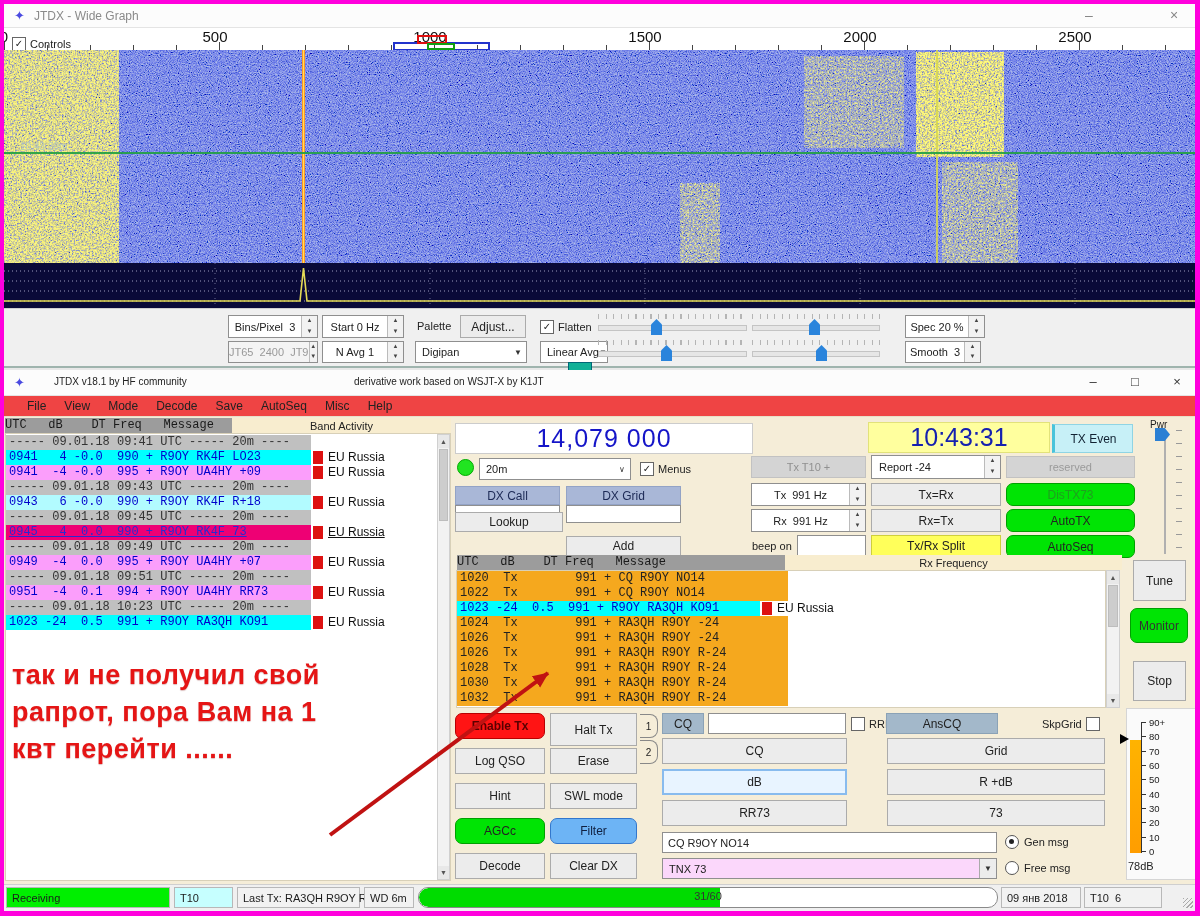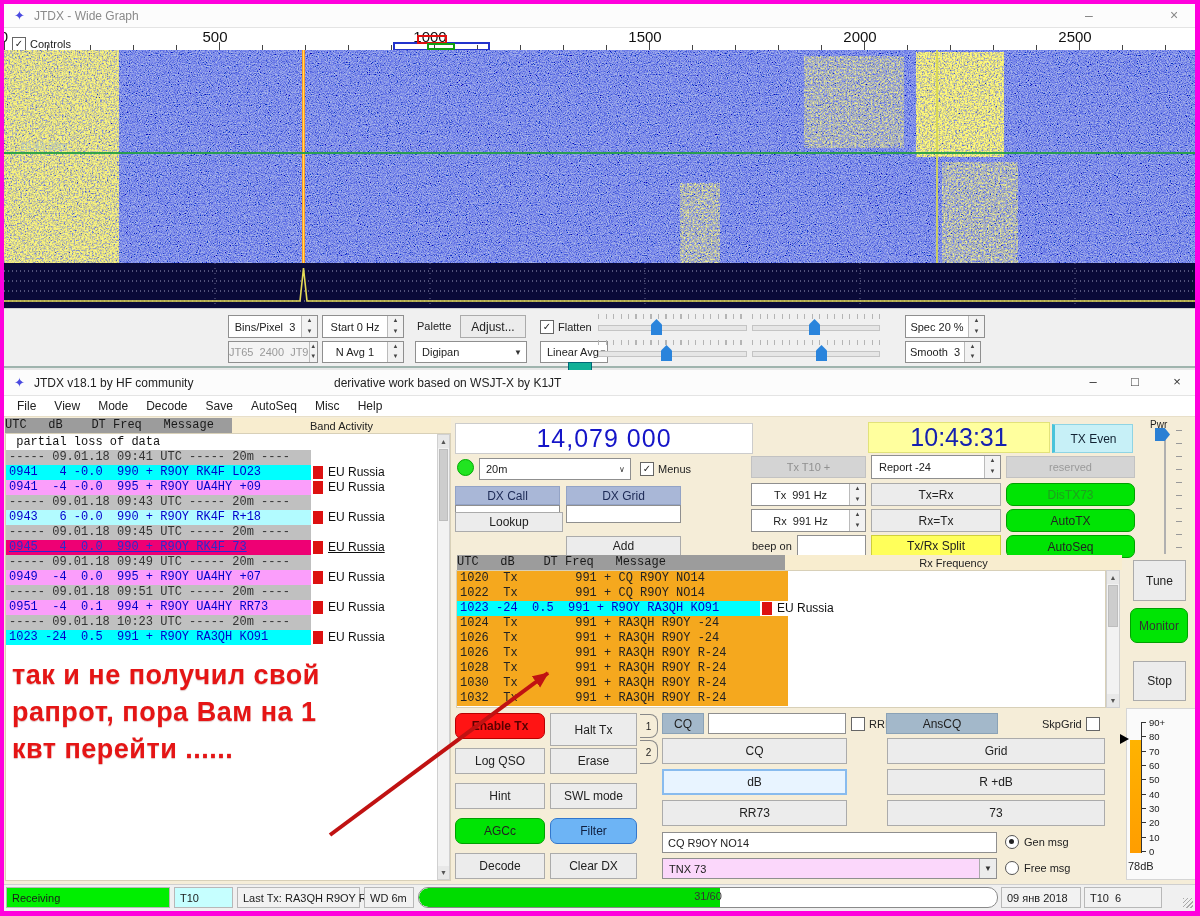--- a/index.html
+++ b/index.html
@@ -4,21 +4,21 @@
 <style>
   html,body{margin:0;padding:0;background:#fff;}
   #screen{position:relative;width:1200px;height:916px;overflow:hidden;background:#e8e8e8;
           font-family:"Liberation Sans",sans-serif;-webkit-font-smoothing:antialiased;}
   .abs{position:absolute;box-sizing:border-box;}
   .edge{background:#ff00dd;z-index:99;}
   
   .titlebar{background:#fcfcfc;border-bottom:1px solid #e4e4e4;}
   .wtitle{font-size:12px;color:#8a8a8a;}
   .wbtn{font-size:14px;color:#888;text-align:center;}
-  .mtitle{font-size:12px;color:#222;}
+  .mtitle{font-size:10px;color:#222;margin-left:20px;}
   .mbtn{font-size:13px;color:#333;text-align:center;}
   .staricon{font-size:13px;color:#4a4ae0;}
   
   .scalebar{background:#ffffff;}
   .tick{position:absolute;background:#444;width:1px;}
   .scalenum{position:absolute;font-size:15px;color:#111;text-align:center;width:44px;}
   .mark{position:absolute;background:transparent;}
   
   .spin{display:flex;align-items:stretch;background:#fff;border:1px solid #8f8f8f;font-size:11px;color:#222;}
   .spin .txt{flex:1;display:flex;align-items:center;justify-content:center;white-space:pre;}
@@ -266,38 +266,35 @@
 
   <div class="abs" style="left:4px;top:370px;width:1192px;height:541px;background:#f5edd8;"></div>
   <div class="abs titlebar" style="left:4px;top:370px;width:1192px;height:26px;">
     <span class="abs staricon" style="left:10px;top:5px;">✦</span>
     <span class="abs mtitle" style="left:30px;top:6px;">JTDX v18.1  by HF community</span>
     <span class="abs mtitle" style="left:330px;top:6px;">derivative work based on WSJT-X by K1JT</span>
     <span class="abs mbtn" style="left:1078px;top:4px;width:22px;">–</span>
     <span class="abs mbtn" style="left:1120px;top:4px;width:22px;">□</span>
     <span class="abs mbtn" style="left:1162px;top:4px;width:22px;">×</span>
   </div>
-  <div id="menu-bar" class="abs" style="left:4px;top:396px;width:1192px;height:21px;background:#ffffff;border-bottom:1px solid #e8dfc8;display:flex;align-items:center;padding-left:4px;">
+  <div id="menu-bar" class="abs" style="left:4px;top:396px;width:1192px;height:21px;background:#ef4444;border-bottom:1px solid #e8dfc8;display:flex;align-items:center;padding-left:14px;">
       <span class="menuitem">File</span>
       <span class="menuitem">View</span>
       <span class="menuitem">Mode</span>
       <span class="menuitem">Decode</span>
       <span class="menuitem">Save</span>
       <span class="menuitem">AutoSeq</span>
       <span class="menuitem">Misc</span>
       <span class="menuitem">Help</span>
     </div>
 
   <div class="abs dheader" style="left:5px;top:418px;width:227px;height:15px;">UTC   dB    DT Freq   Message</div>
   <div class="abs tabstrip" style="left:232px;top:418px;width:219px;height:15px;">Band Activity</div>
   <div class="abs" style="left:5px;top:433px;width:446px;height:448px;background:#fff;border:1px solid #d8d0b8;"></div>
   <div id="ba-list" class="abs" style="left:6px;top:435px;width:430px;">
-      <div class="drow">
-        <span class="dmsg" style="background: rgb(255, 255, 255); color: rgb(17, 17, 17); width: 302px;"> partial loss of data</span>
-      </div>
       <div class="drow">
         <span class="dmsg" style="background: rgb(192, 192, 192); color: rgb(51, 51, 51); width: 302px;">----- 09.01.18 09:41 UTC ----- 20m ----</span>
       </div>
       <div class="drow">
         <span class="dmsg" style="background: rgb(0, 255, 255); color: rgb(0, 0, 204); width: 302px;">0941   4 -0.0  990 + R9OY RK4F LO23</span>
         <span class="fblock"></span>
         <span class="ftext">EU Russia</span>
       </div>
       <div class="drow">
         <span class="dmsg" style="background: rgb(251, 158, 251); color: rgb(0, 0, 204); width: 302px;">0941  -4 -0.0  995 + R9OY UA4HY +09</span>

